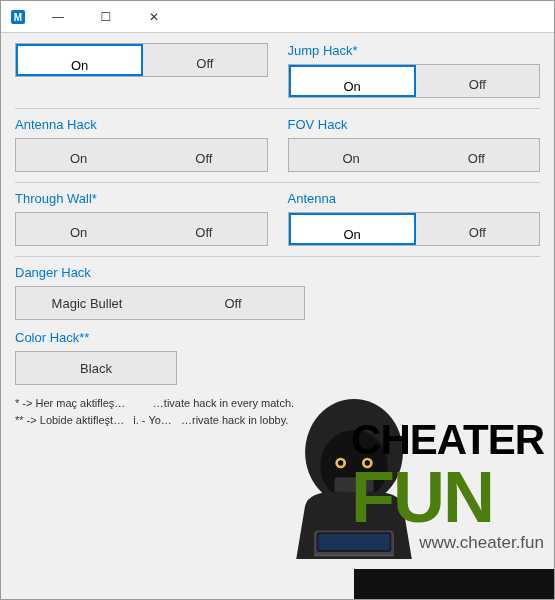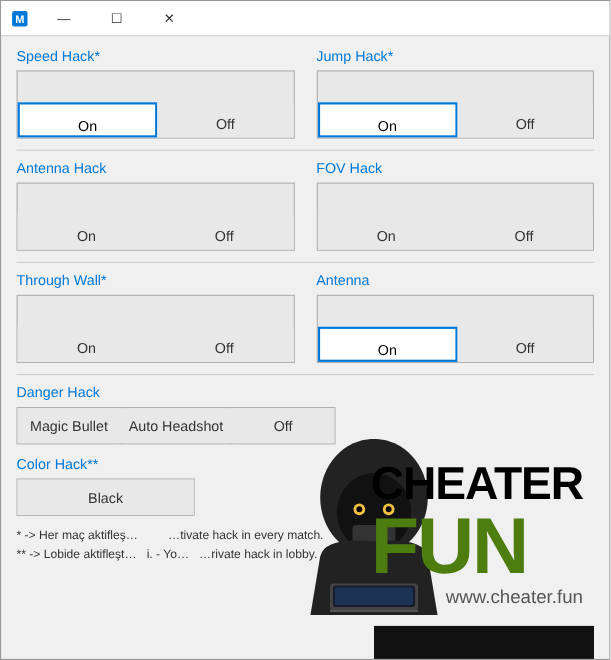--- a/index.html
+++ b/index.html
@@ -83,21 +83,20 @@
     }
     .toggle-btn {
       flex: 1;
       height: 32px;
       border: none;
       background: #e8e8e8;
       cursor: pointer;
       font-size: 13px;
       color: #333;
       padding: 12px;
-      margin-top: 28px;
     }
     .toggle-btn.active {
       background: #fff;
       border: 2px solid #0078d7;
       color: #000;
     }
     .toggle-btn:not(.active) {
       background: #e8e8e8;
       border: none;
     }
@@ -142,21 +141,21 @@
       padding: 0;
     }
     .footer-text {
       font-size: 11px;
       color: #333;
       line-height: 1.5;
       margin-top: 6px;
     }
     .watermark-area {
       position: absolute;
-      right: 14px;
+      right: 0;
       bottom: 0;
       width: 280px;
       height: 200px;
       pointer-events: none;
       overflow: hidden;
     }
     .hooded-figure {
       position: absolute;
       left: 0;
       bottom: 40px;
@@ -218,21 +217,20 @@
       <button class="titlebar-btn">—</button>
       <button class="titlebar-btn">☐</button>
       <button class="titlebar-btn close">✕</button>
     </div>
   </div>
 
   <div class="content">
 
     <div class="section-row">
       <div class="section">
-        <div class="section-label">Speed Hack*</div>
         <div class="btn-group">
           <button class="toggle-btn active">On</button>
           <button class="toggle-btn">Off</button>
         </div>
       </div>
       <div class="section">
         <div class="section-label">Jump Hack*</div>
         <div class="btn-group">
           <button class="toggle-btn active">On</button>
           <button class="toggle-btn">Off</button>
@@ -277,21 +275,20 @@
         </div>
       </div>
     </div>
 
     <div class="divider"></div>
 
     <div class="danger-section">
       <div class="section-label">Danger Hack</div>
       <div class="danger-btn-group">
         <button class="danger-btn">Magic Bullet</button>
-        <button class="danger-btn">Auto Headshot</button>
         <button class="danger-btn">Off</button>
       </div>
     </div>
 
     <div class="color-section">
       <div class="section-label">Color Hack**</div>
       <div class="color-btn-group">
         <button class="color-btn">Black</button>
       </div>
     </div>

